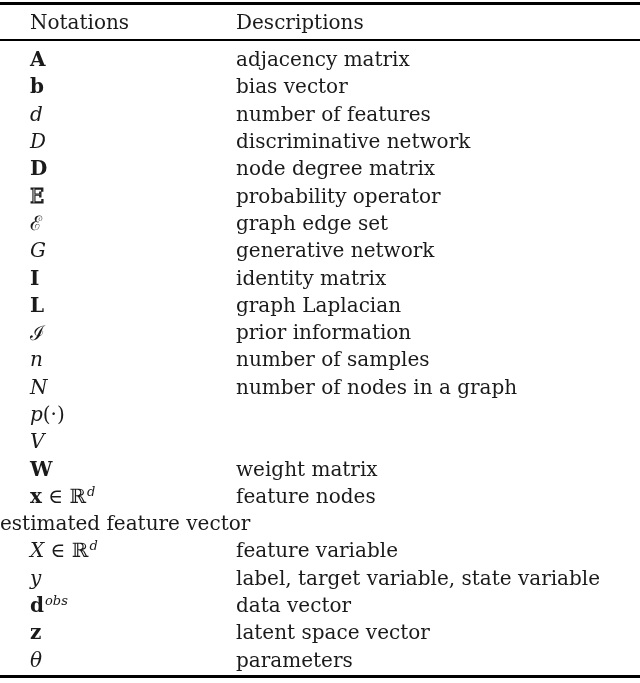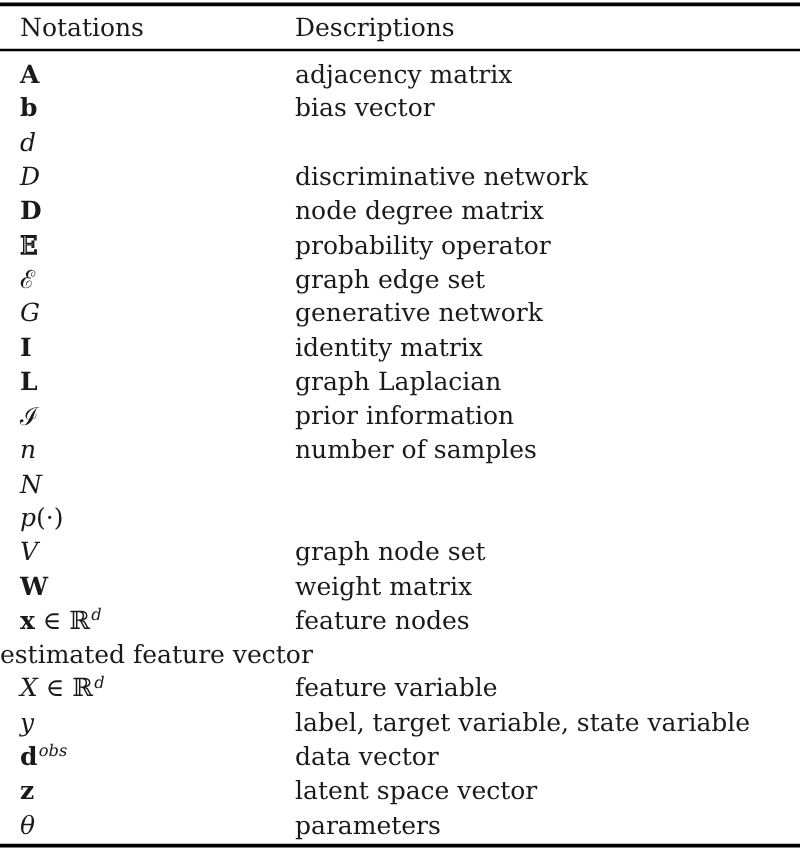--- a/index.html
+++ b/index.html
@@ -15,21 +15,21 @@
   .rule{position:absolute;left:0;width:640px;background:#000000;}
   .rule-top{top:2px;height:2.5px;}
   .rule-mid{top:38.5px;height:2.5px;}
   .rule-bottom{top:675px;height:2.5px;}
   .header-row{
     position:absolute;top:5px;left:0;width:640px;height:33px;
     display:flex;align-items:center;
   }
   .tbody{position:absolute;top:45.5px;left:0;width:640px;}
   .row{display:flex;align-items:center;height:27.3px;}
-  .col-not{flex:0 0 236px;padding-left:16px;box-sizing:border-box;white-space:nowrap;}
+  .col-not{flex:0 0 236px;padding-left:30px;box-sizing:border-box;white-space:nowrap;}
   .col-desc{flex:1;white-space:nowrap;}
   
   .p-bf{font-weight:bold;}
   .p-it{font-style:italic;}
   .p-cal{font-style:italic;}
   .p-rm{font-style:normal;}
   .p-bb{color:transparent;-webkit-text-stroke:1.15px #1a1a1a;}
   @supports not (-webkit-text-stroke: 1px #000) {
     .p-bb{color:#1a1a1a;font-weight:bold;}
   }
@@ -52,20 +52,21 @@
       <div class="row">
         <span class="col-not"><span class="p-bf">A</span></span>
         <span class="col-desc">adjacency matrix</span>
       </div>
       <div class="row">
         <span class="col-not"><span class="p-bf">b</span></span>
         <span class="col-desc">bias vector</span>
       </div>
       <div class="row">
         <span class="col-not"><span class="p-it">d</span></span>
+        <span class="col-desc">number of features</span>
       </div>
       <div class="row">
         <span class="col-not"><span class="p-cal">D</span></span>
         <span class="col-desc">discriminative network</span>
       </div>
       <div class="row">
         <span class="col-not"><span class="p-bf">D</span></span>
         <span class="col-desc">node degree matrix</span>
       </div>
       <div class="row">
@@ -91,27 +92,27 @@
       <div class="row">
         <span class="col-not"><span class="p-rm">ℐ</span></span>
         <span class="col-desc">prior information</span>
       </div>
       <div class="row">
         <span class="col-not"><span class="p-it">n</span></span>
         <span class="col-desc">number of samples</span>
       </div>
       <div class="row">
         <span class="col-not"><span class="p-it">N</span></span>
+        <span class="col-desc">number of nodes in a graph</span>
       </div>
       <div class="row">
         <span class="col-not"><span class="p-it">p</span><span class="p-rm">(·)</span></span>
       </div>
       <div class="row">
         <span class="col-not"><span class="p-cal">V</span></span>
-        <span class="col-desc">graph node set</span>
       </div>
       <div class="row">
         <span class="col-not"><span class="p-bf">W</span></span>
         <span class="col-desc">weight matrix</span>
       </div>
       <div class="row">
         <span class="col-not"><span class="p-bf">x</span><span class="p-rm"> ∈ ℝ</span><span class="p-sup">d</span></span>
         <span class="col-desc">feature nodes</span>
       </div>
       <div class="row">

